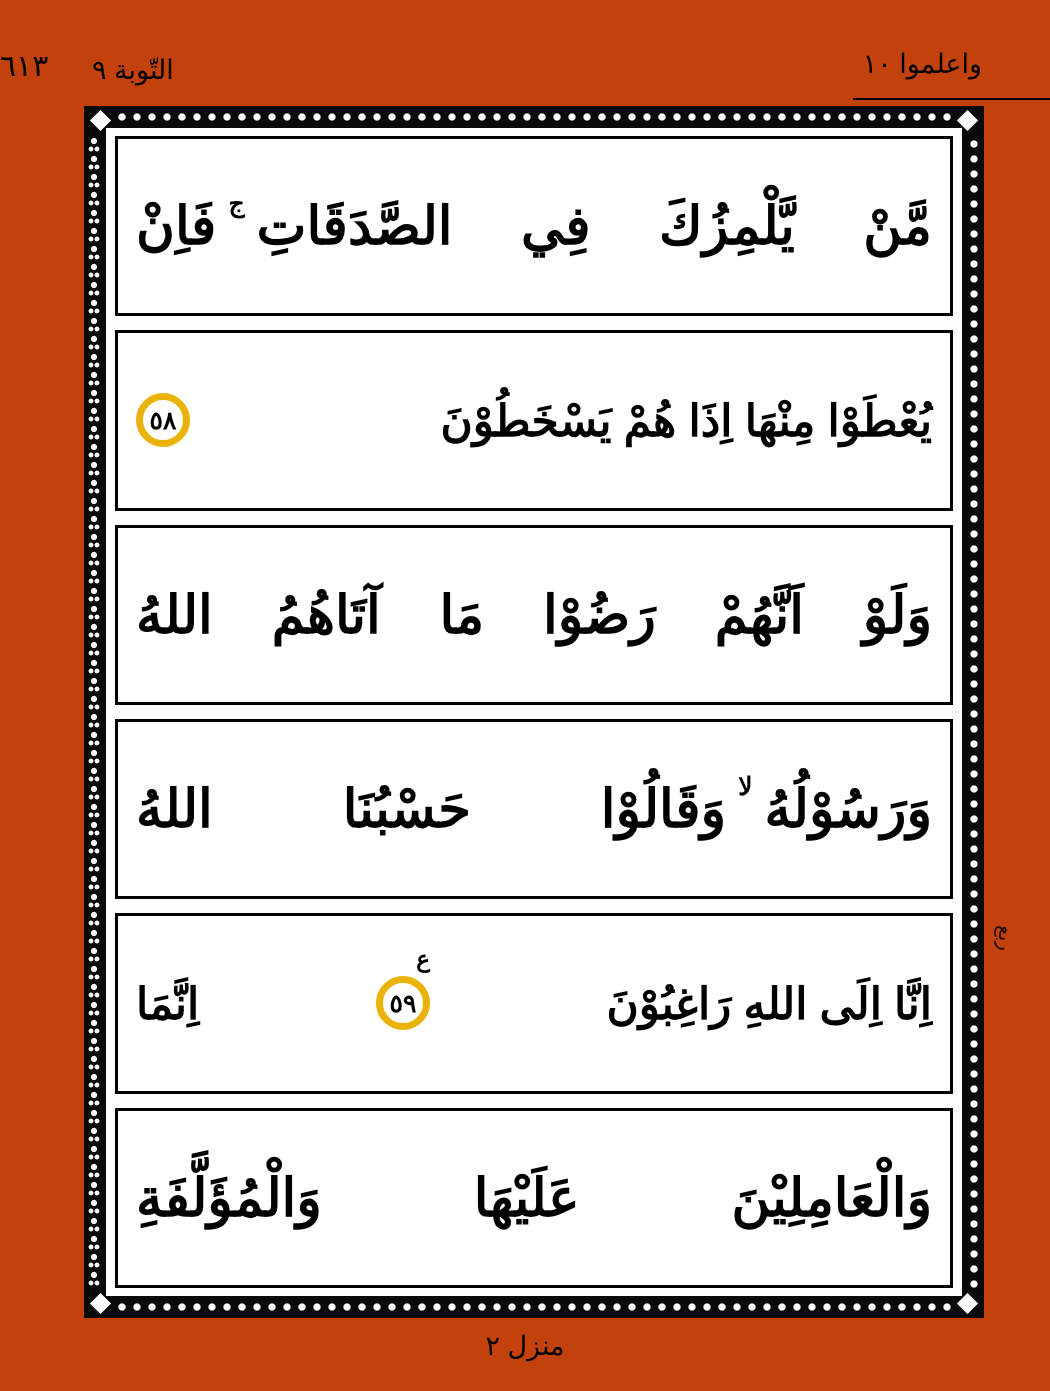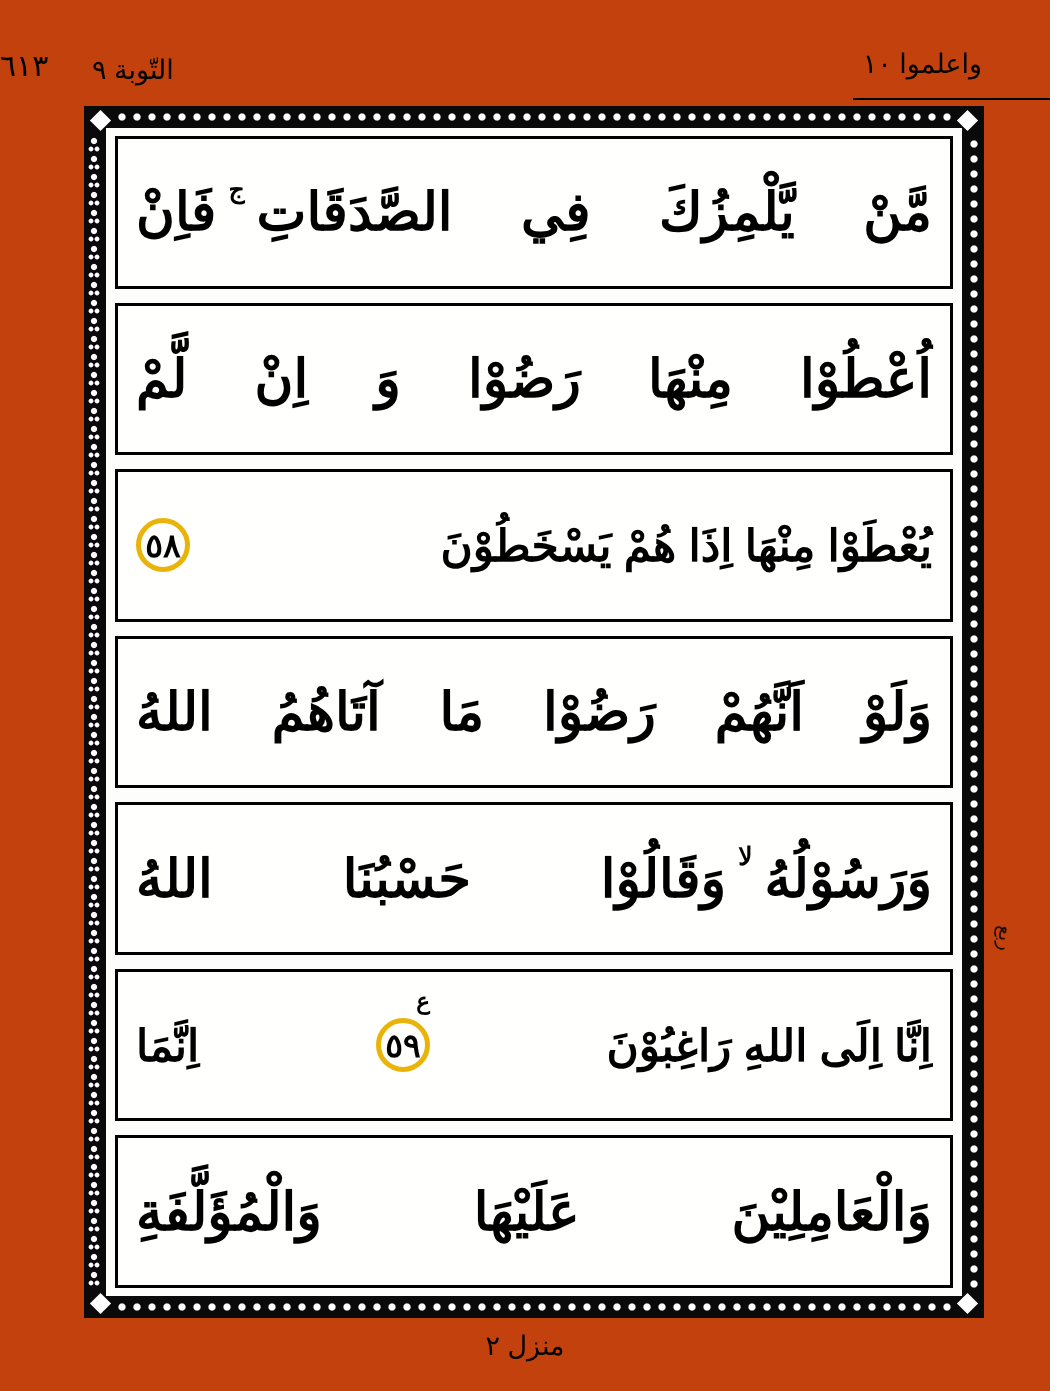--- a/index.html
+++ b/index.html
@@ -42,22 +42,22 @@
   .row{flex:1;border:3px solid #000;background:#fffffe;display:flex;align-items:center;
        padding:0 18px;box-sizing:border-box;overflow:visible;}
   .txt{width:100%;direction:rtl;text-align:justify;text-align-last:justify;
        font-size:53px;font-weight:700;line-height:1.05;white-space:nowrap;}
   .flexrow{direction:rtl;justify-content:space-between;}
   .seg{font-size:44px;font-weight:700;direction:rtl;white-space:nowrap;}
 
   .waqf{display:inline-block;position:relative;top:-32px;font-size:25px;
         font-weight:700;margin:0 12px;vertical-align:baseline;}
   .verse-circle{display:inline-flex;align-items:center;justify-content:center;
-        width:54px;height:54px;border:5px solid #eab308;border-radius:50%;
-        font-size:33px;font-weight:700;flex:none;box-sizing:border-box;direction:rtl;}
+        width:54px;height:54px;border:7px solid #eab308;border-radius:50%;
+        font-size:25px;font-weight:700;flex:none;box-sizing:border-box;direction:rtl;}
   .verse-wrap{position:relative;display:inline-flex;align-items:center;}
   .ruku{position:absolute;top:-30px;right:0px;font-size:23px;font-weight:700;}
 
   
   .footer{position:absolute;left:0;right:0;top:1330px;text-align:center;
           font-size:27px;direction:rtl;}
   .margin-marker{position:absolute;left:994px;top:925px;font-size:20px;
           writing-mode:vertical-rl;direction:rtl;opacity:.85;}
 </style>
 </head>
@@ -79,23 +79,20 @@
     <span class="corner tr"></span>
     <span class="corner bl"></span>
     <span class="corner br"></span>
 
     <div class="inner">
 
       <div class="row">
         <div class="txt"><span>مَّنْ يَّلْمِزُكَ فِي الصَّدَقَاتِ</span><span class="waqf">ج</span><span>فَاِنْ</span></div>
       </div>
 
-      <div class="row">
-        <div class="txt">اُعْطُوْا مِنْهَا رَضُوْا وَ اِنْ لَّمْ</div>
-      </div>
 
       <div class="row flexrow">
         <span class="seg">يُعْطَوْا مِنْهَا اِذَا هُمْ يَسْخَطُوْنَ</span>
         <span class="verse-circle">٥٨</span>
       </div>
 
       <div class="row">
         <div class="txt">وَلَوْ اَنَّهُمْ رَضُوْا مَا آتَاهُمُ اللهُ</div>
       </div>
 

